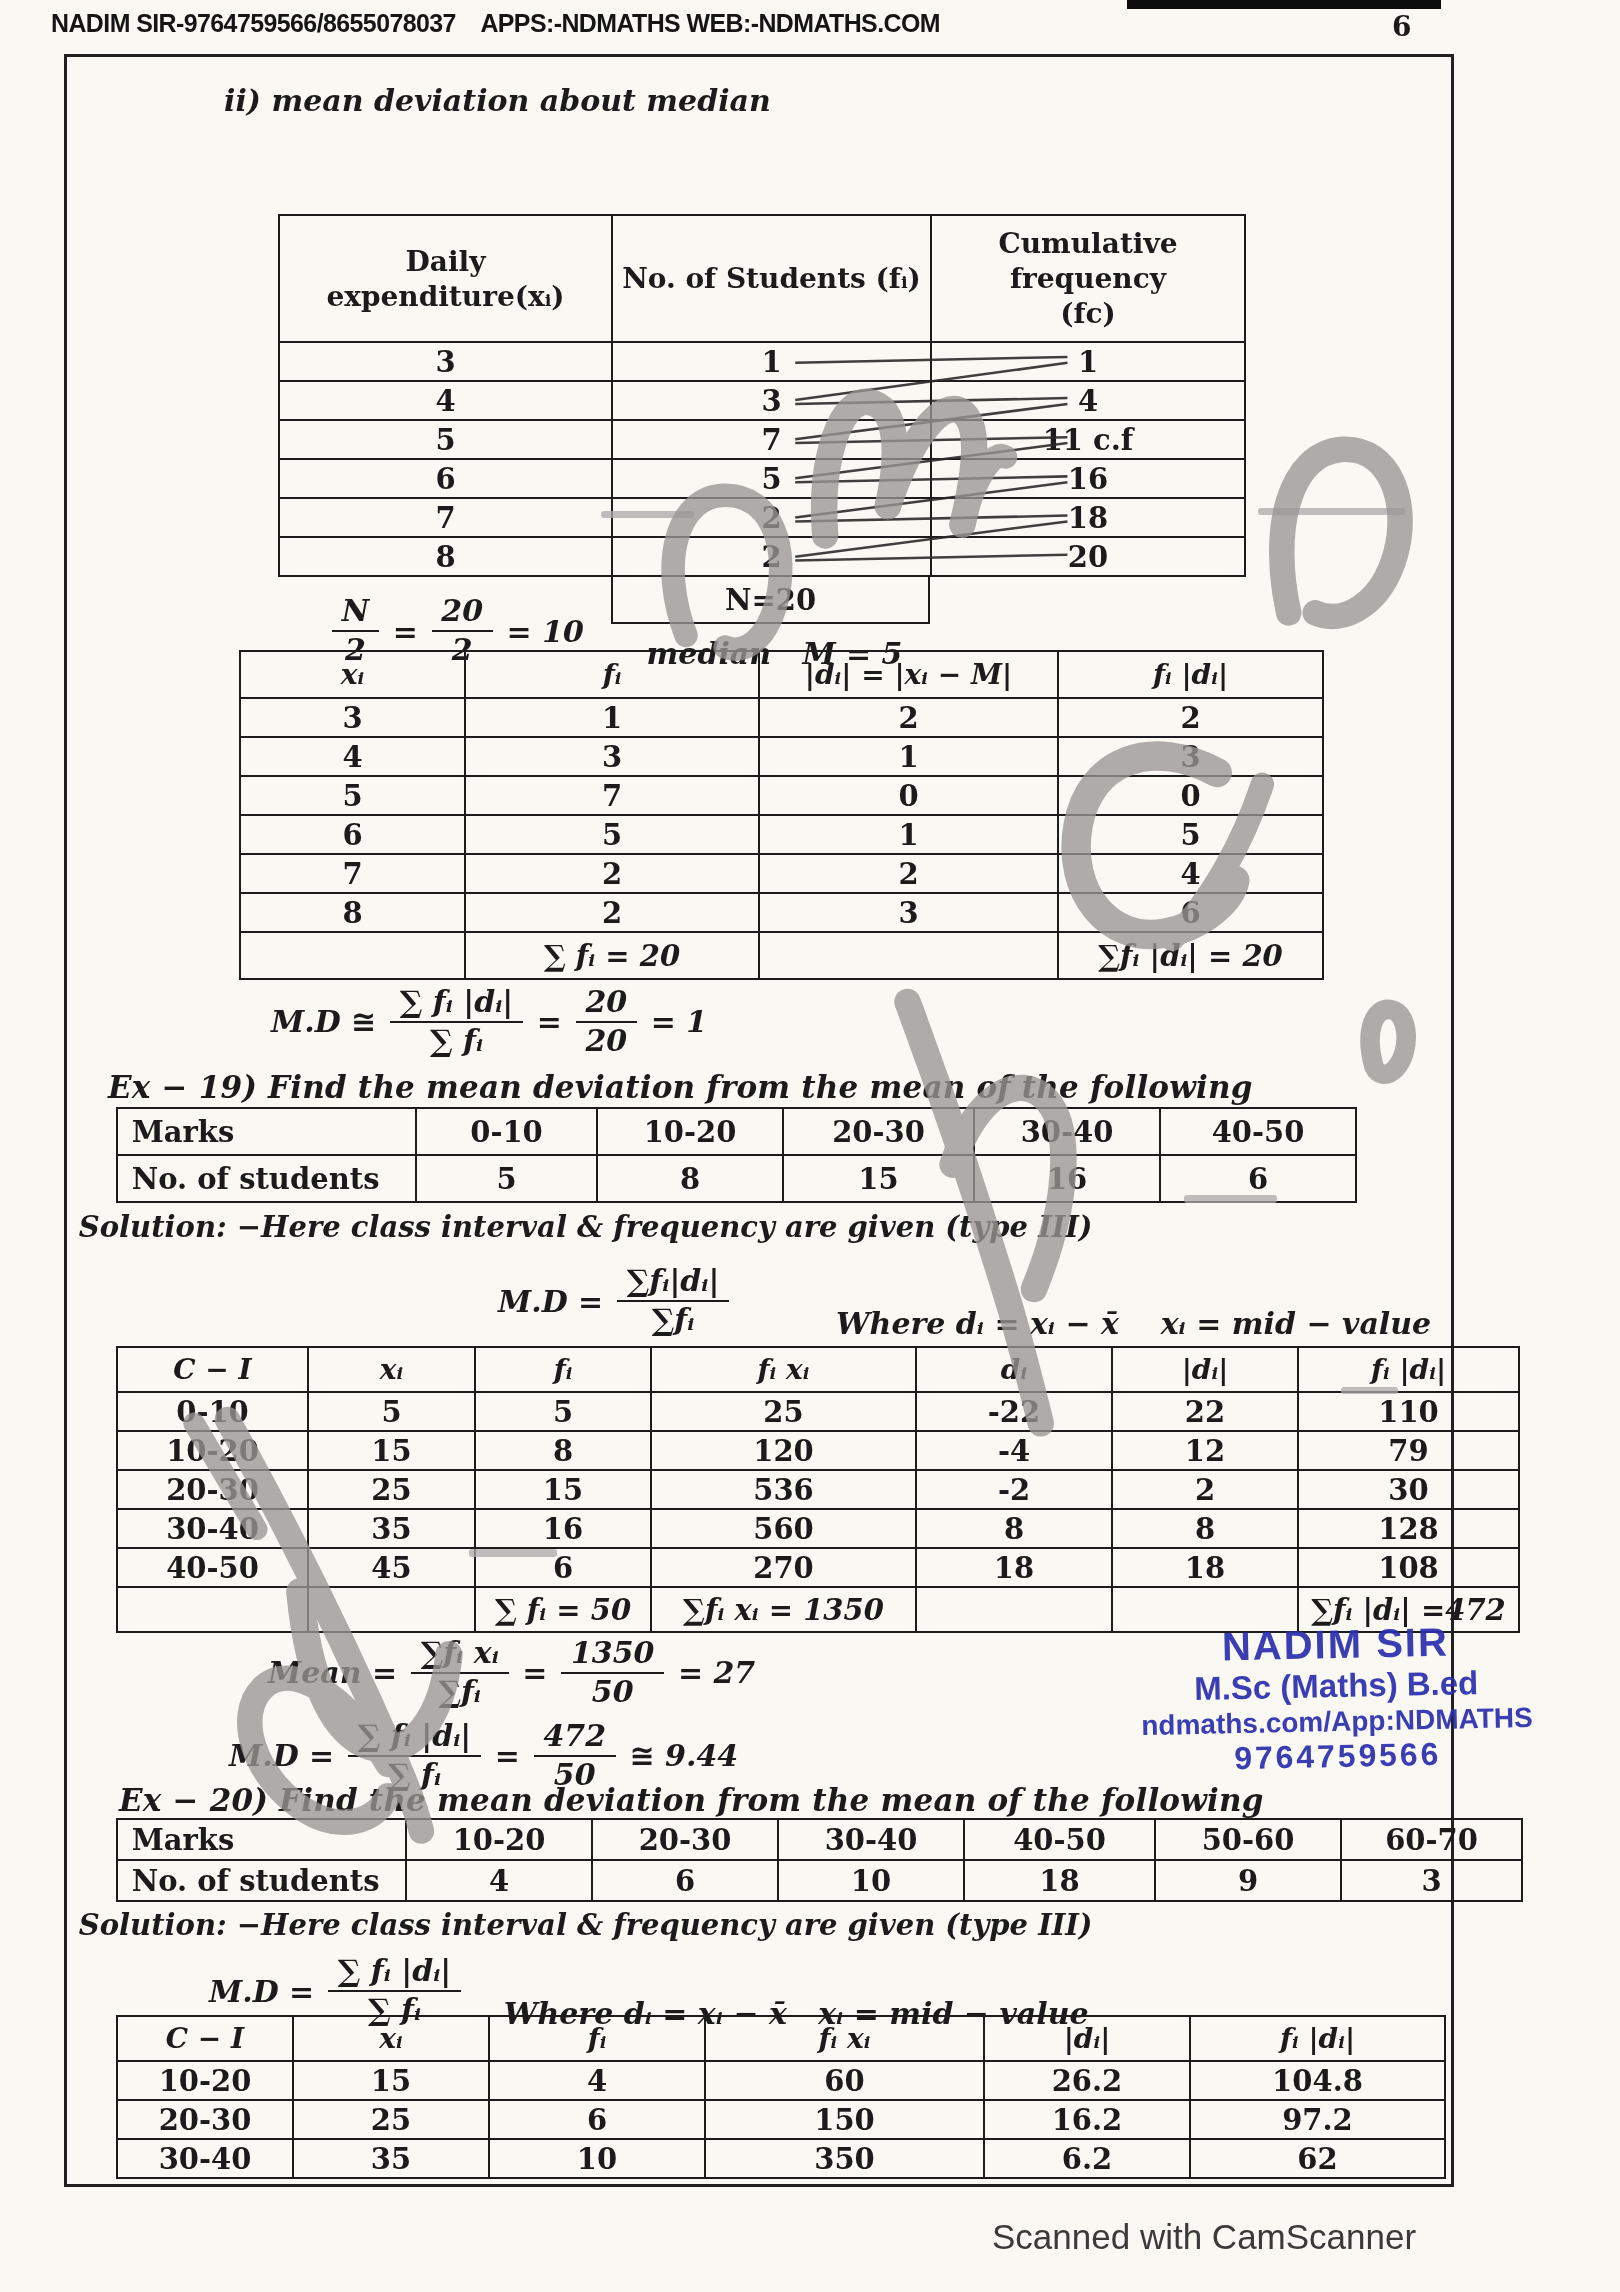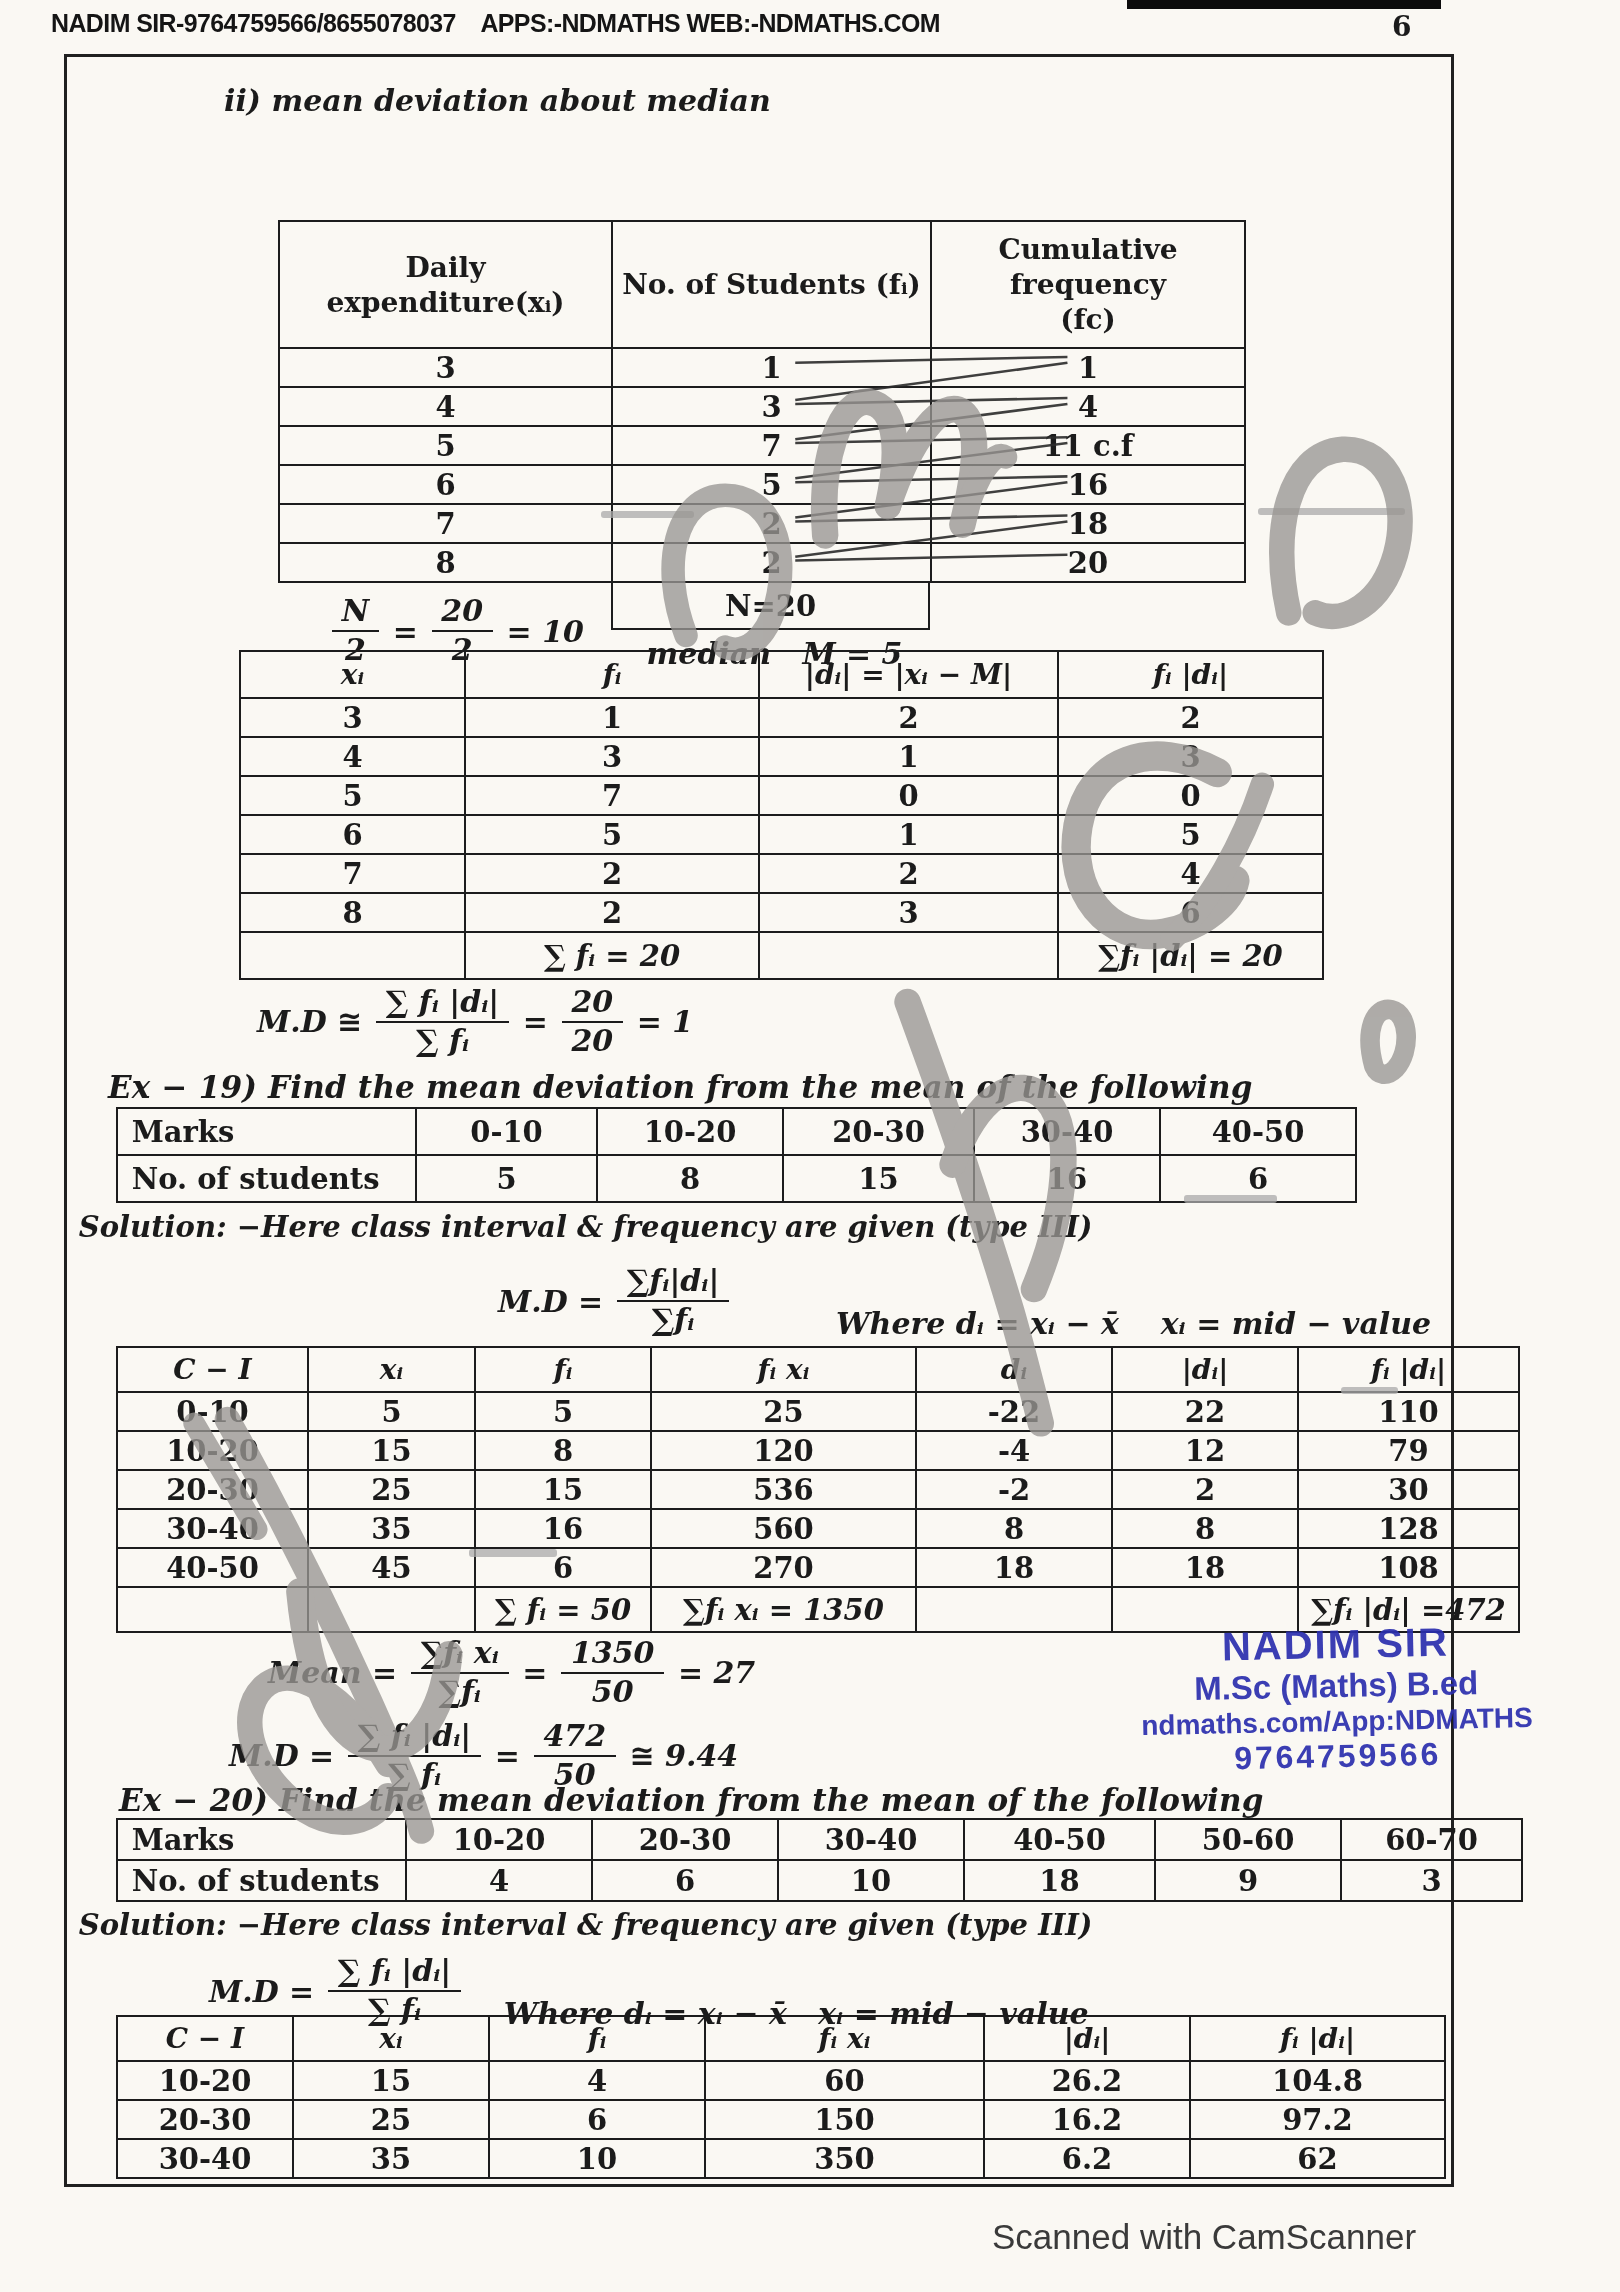--- a/index.html
+++ b/index.html
@@ -72,21 +72,21 @@
 <div class="top-strip"></div>
 
 <div class="hdr-left">NADIM SIR-9764759566/8655078037    APPS:-NDMATHS WEB:-NDMATHS.COM</div>
 <div class="hdr-page">6</div>
 
 <div class="pagebox">
 
   <div class="handtitle" style="left:157px;top:25.5px;">ii) mean deviation about median</div>
 
   <div style="left:211px;top:157px;width:965px;">
-    <table style="width:965px;margin-top:6px;">
+    <table style="width:965px;">
       <colgroup>
           <col style="width:333px">
           <col style="width:319px">
           <col style="width:314px">
         </colgroup>
       <tbody>
           <tr style="height:127px;">
         <td class="cellhead">Daily
 expenditure(xᵢ)</td>
         <td class="cellhead">No. of Students (fᵢ)</td>
@@ -210,21 +210,21 @@
     </tr>
     <tr style="height:47px;">
       <td></td>
       <td class="cellnum mathhead">∑ fᵢ = 20</td>
       <td></td>
       <td class="cellnum mathhead">∑fᵢ |dᵢ| = 20</td>
     </tr>
   </tbody>
     </table>
 
-  <div class="frow math" style="left:190px;top:929px;justify-content:flex-end;">
+  <div class="frow math" style="left:204px;top:929px;justify-content:flex-end;">
     <span>M.D ≅</span>
     <span class="frac">
         <span class="fn">∑ fᵢ |dᵢ|</span>
         <span class="fd">∑ fᵢ</span>
       </span>
     <span>=</span>
     <span class="frac">
         <span class="fn">20</span>
         <span class="fd">20</span>
       </span>

